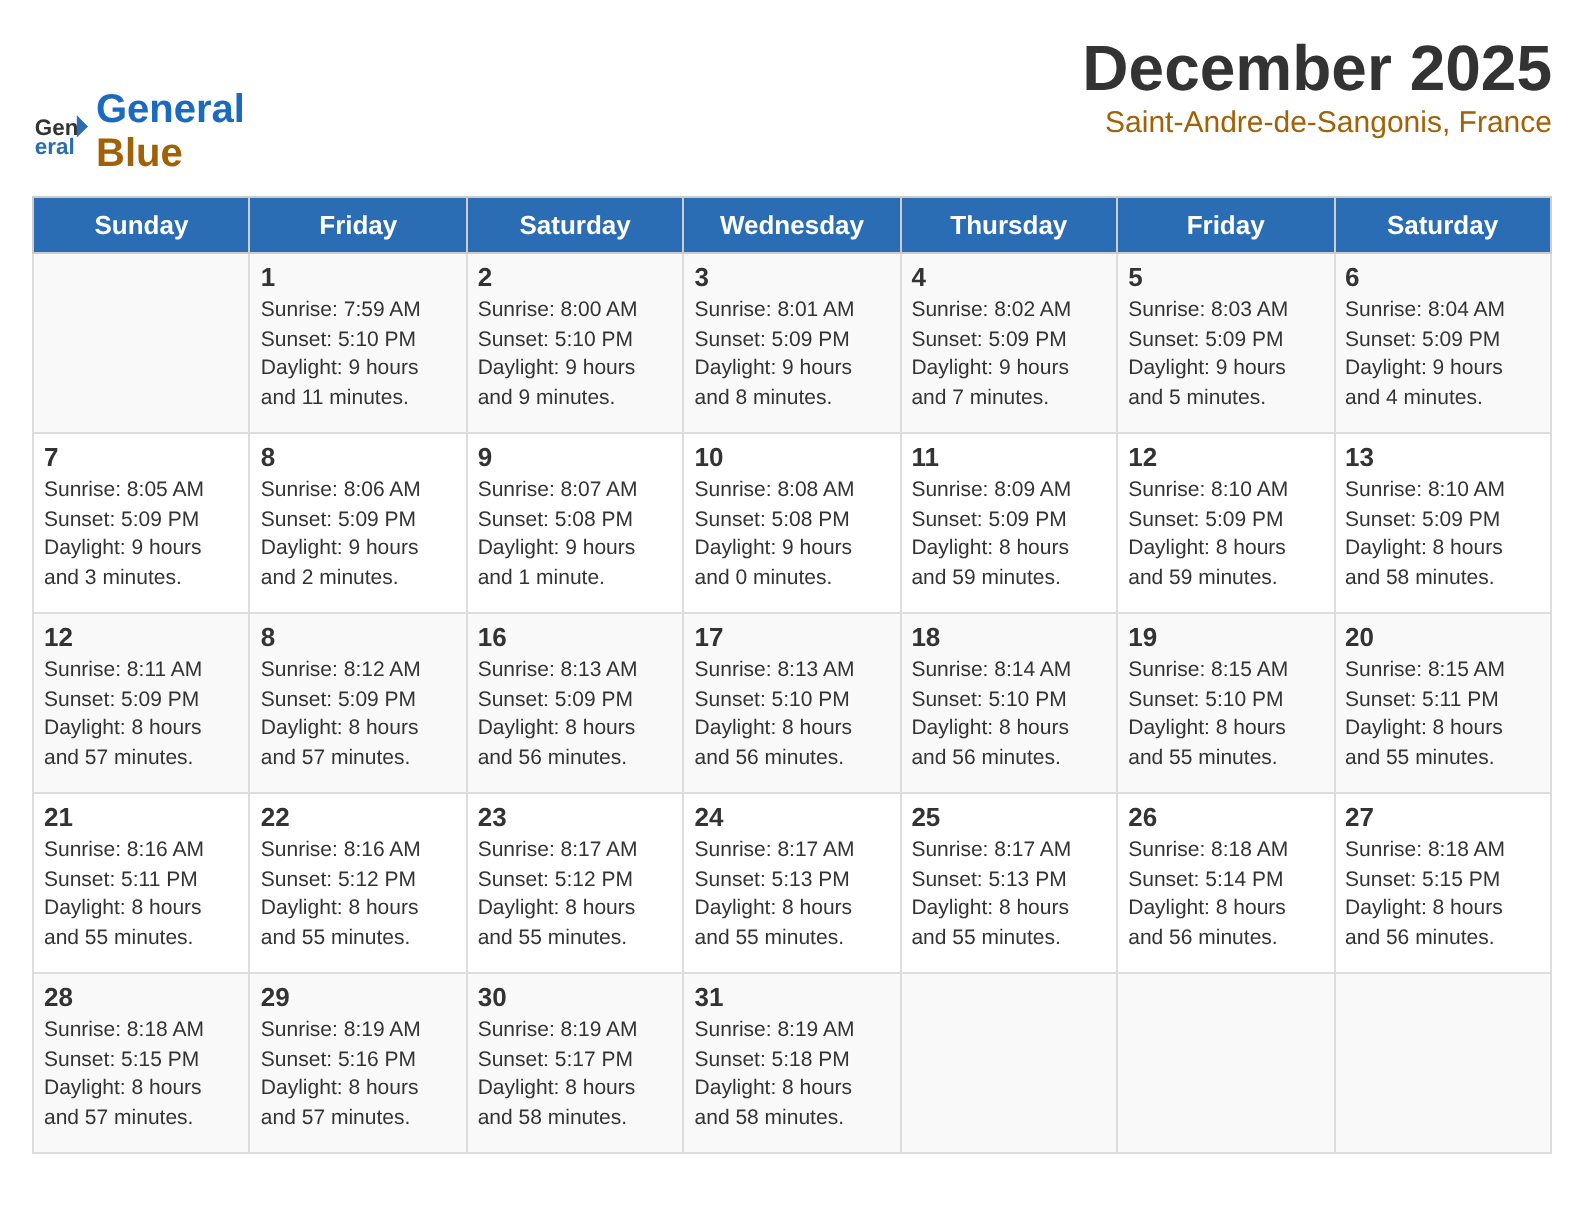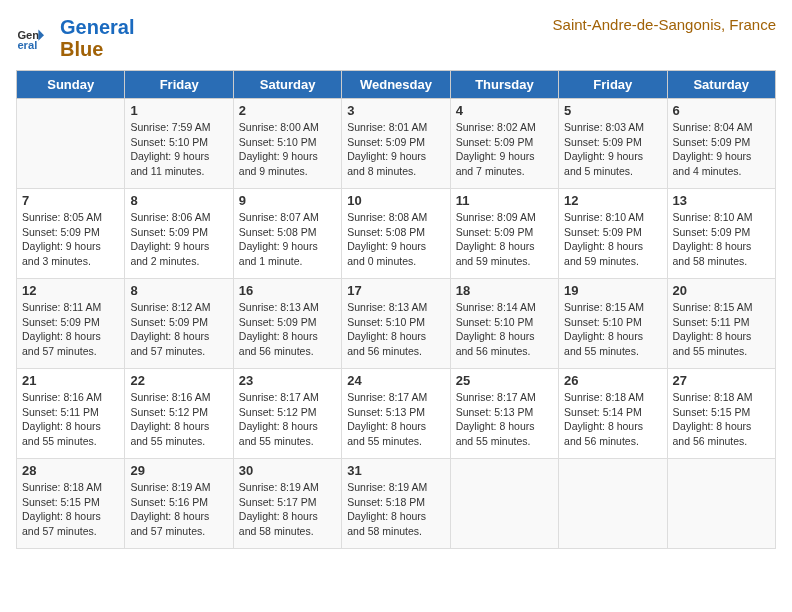--- a/index.html
+++ b/index.html
@@ -12,21 +12,22 @@
     }
     .header {
       display: flex;
       justify-content: space-between;
       align-items: flex-start;
       margin-bottom: 10px;
     }
     .logo {
       display: flex;
       align-items: center;
-      gap: 16px;
+      gap: 4px;
+      margin-top: 28px;
     }
     .logo-text {
       font-size: 20px;
       font-weight: bold;
       color: #333;
       line-height: 1.1;
     }
     .logo-text span {
       color: #1a6abf;
     }
@@ -96,20 +97,21 @@
       <text x="2" y="36" font-size="16" font-weight="bold" fill="#2a6db5">eral</text>
       <polygon points="32,8 40,16 32,24" fill="#2a6db5"></polygon>
     </svg>
     <div>
       <div class="logo-text">
         <span>General</span><br><span style="color:#a16207">Blue</span>
       </div>
     </div>
   </div>
   <div class="title-block">
+    <h1>December 2025</h1>
     <h2>Saint-Andre-de-Sangonis, France</h2>
   </div>
 </div>
 
 <table>
   <thead>
     <tr>
     <th>Sunday</th>
         <th>Friday</th>
         <th>Saturday</th>

